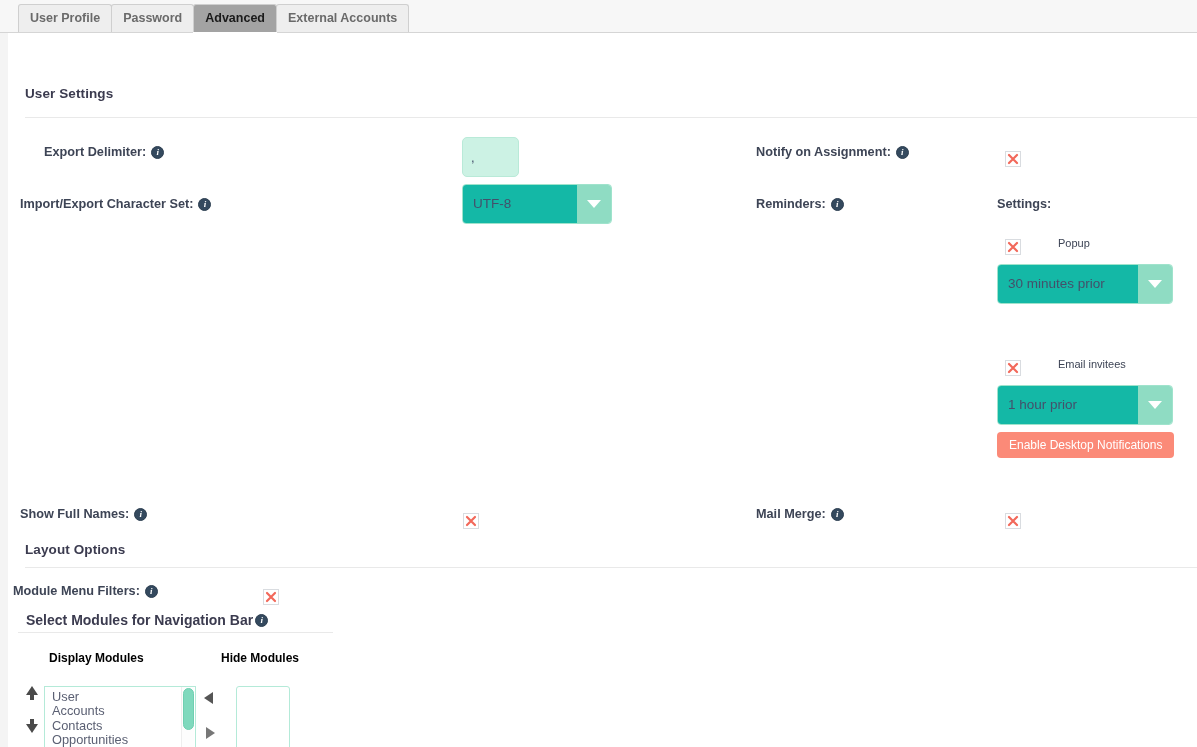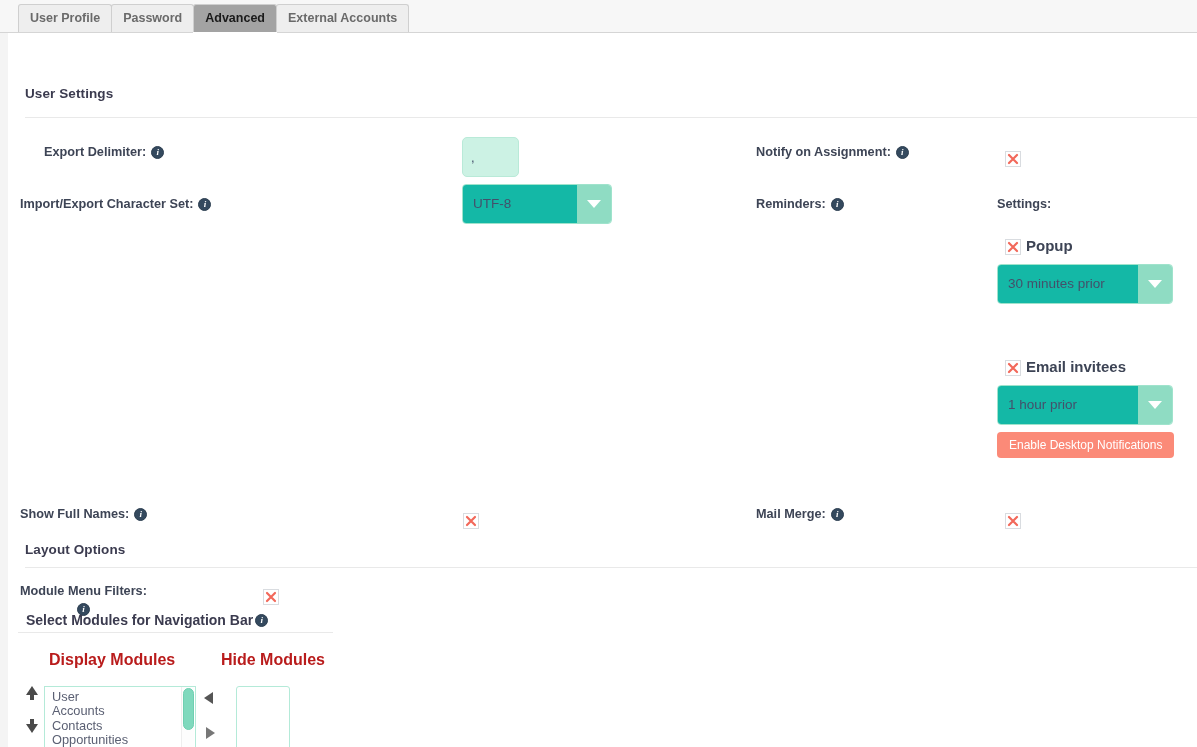--- a/index.html
+++ b/index.html
@@ -159,24 +159,25 @@
   }
 
   .actions-label {
     position: absolute;
     font-size: 12.7px;
     font-weight: bold;
     color: #3d4455;
   }
   .reminder-name {
     position: absolute;
-    font-size: 15px;
-    font-weight: bold;
+    font-size: 11px;
+    font-weight: normal;
     color: #3d4455;
     white-space: nowrap;
+    margin-left: 32px;
   }
 
   .btn-desktop {
     position: absolute;
     background: #fb8a78;
     color: #ffffff;
     border: none;
     border-radius: 4px;
     font-size: 12px;
     padding: 0 12px;
@@ -192,23 +193,23 @@
     position: absolute;
     font-size: 14px;
     font-weight: bold;
     color: #3b3b4f;
     display: flex; align-items: center; gap: 2px;
     white-space: nowrap;
   }
 
   .col-head {
     position: absolute;
-    font-size: 16px;
-    font-weight: bold;
-    color: #b91c1c;
+    font-size: 12px;
+    font-weight: bold;
+    color: #000000;
     white-space: nowrap;
   }
 
   .listbox {
     position: absolute;
     border: 1px solid #b4ead8;
     background: #ffffff;
     overflow: hidden;
   }
   .listbox .opts {
@@ -365,21 +366,21 @@
     </div>
     <div class="xbox" style="left:997px; top:480px;">
       <svg width="14" height="14" viewBox="0 0 14 14">
         <path d="M3 3 L11 11 M11 3 L3 11" stroke="#f2685a" stroke-width="2.2" stroke-linecap="round"></path>
       </svg>
     </div>
 
     <div class="section-title" style="left:17px; top:509px;">Layout Options</div>
     <div class="hrule" style="left:17px; top:534px; width:1172px;"></div>
 
-    <div class="flabel" style="left:12px; top:551px;flex-direction:column;">
+    <div class="flabel" style="left:5px; top:551px;">
       <span>Module Menu Filters:</span>
       <span class="info-icon">i</span>
     </div>
     <div class="xbox" style="left:255px; top:556px;">
       <svg width="14" height="14" viewBox="0 0 14 14">
         <path d="M3 3 L11 11 M11 3 L3 11" stroke="#f2685a" stroke-width="2.2" stroke-linecap="round"></path>
       </svg>
     </div>
 
     <div class="subheader" style="left:18px; top:579px;">

